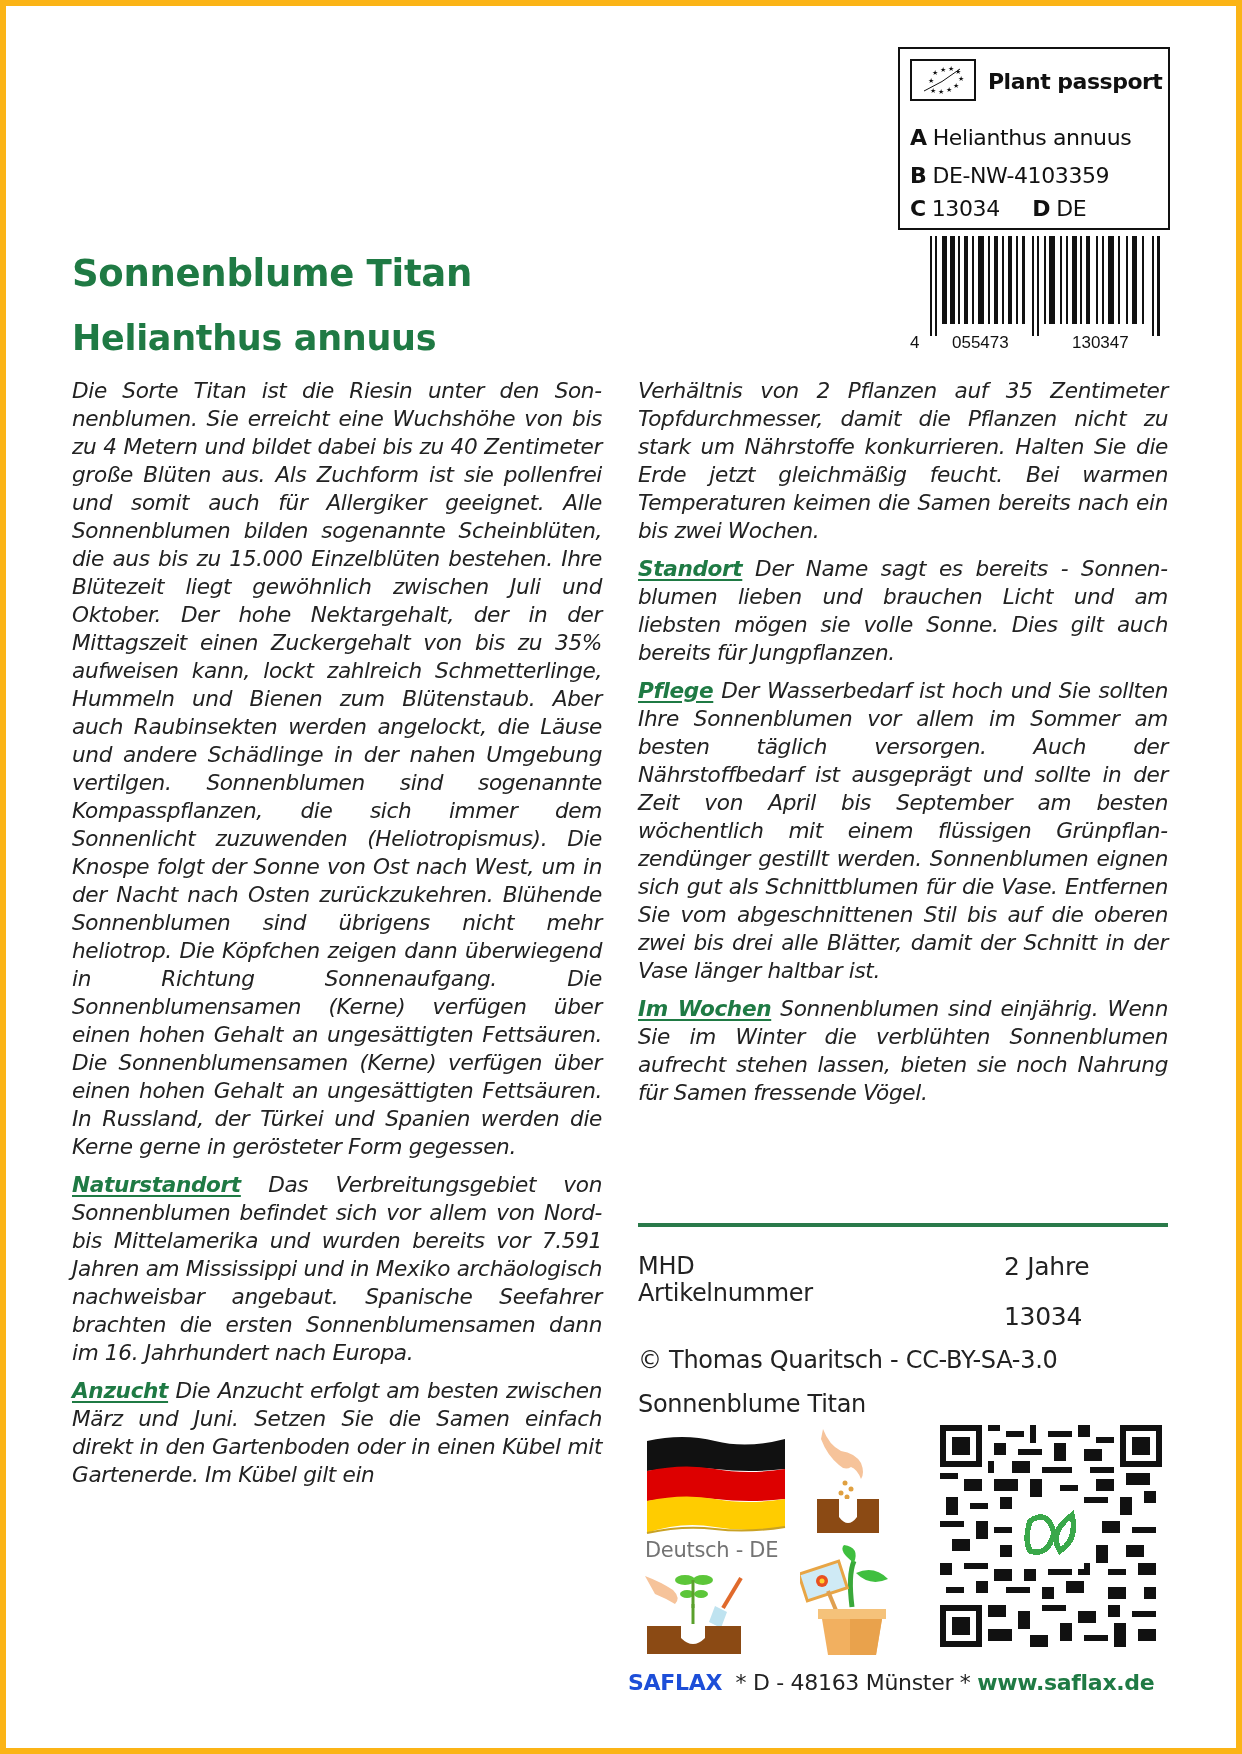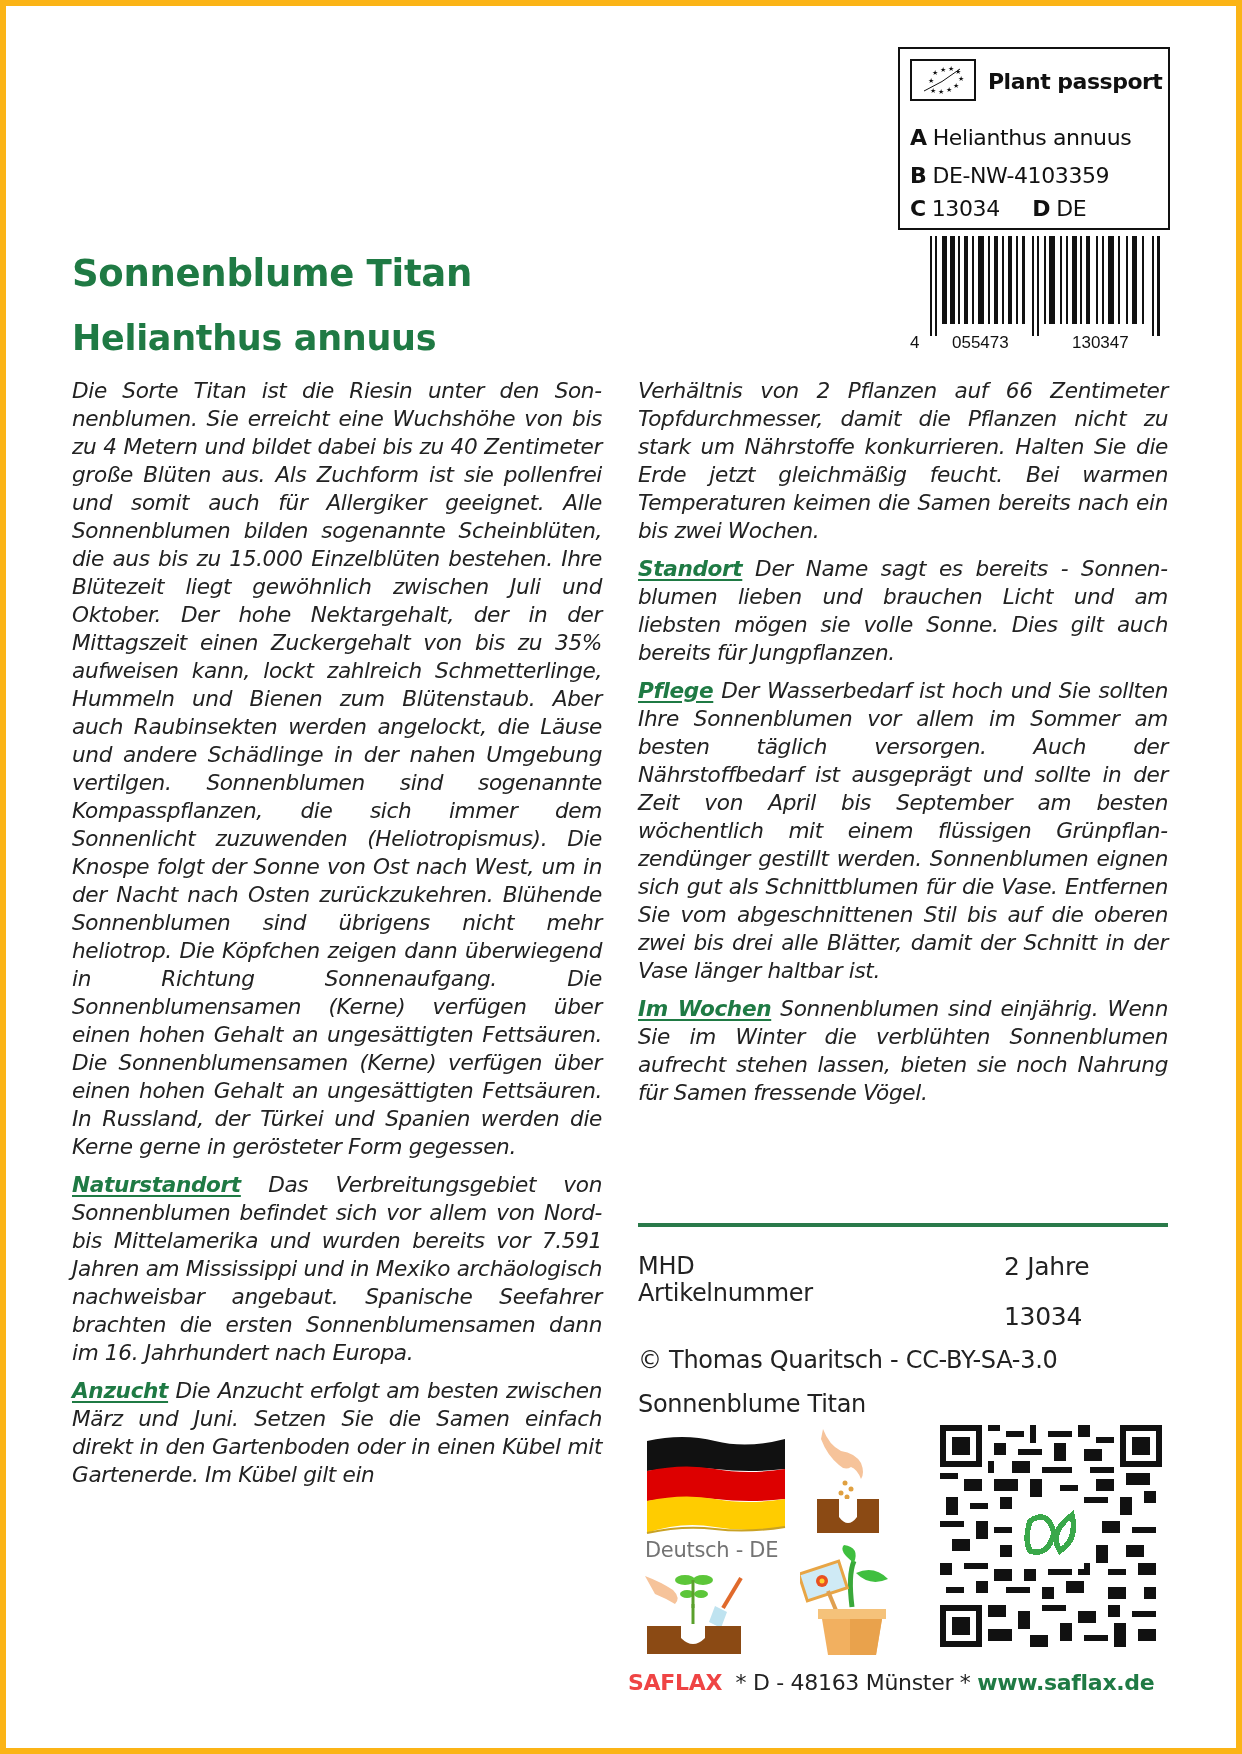--- a/index.html
+++ b/index.html
@@ -23,21 +23,21 @@
   .pp-title{position:absolute;left:88px;top:20px;font-size:22px;font-weight:bold;letter-spacing:-0.5px;}
   .pp-line{position:absolute;left:10px;font-size:22px;letter-spacing:-0.4px;}
   .pp-line b{margin-right:6px;}
   .barcode{position:absolute;left:920px;top:236px;width:250px;height:112px;}
   .bc-digits{position:absolute;font-family:"Liberation Sans",sans-serif;font-size:17px;top:333px;color:#111;}
   
   .rule{position:absolute;left:638px;top:1223px;width:530px;height:4px;background:#2a7a4a;}
   .info-row{position:absolute;left:638px;font-size:24px;color:#222;letter-spacing:-0.3px;}
   .info-val{position:absolute;left:1004px;font-size:25px;color:#222;letter-spacing:-0.3px;}
   .footer{position:absolute;left:628px;top:1670px;font-size:22px;white-space:nowrap;letter-spacing:-0.3px;}
-  .footer .brand{color:#ef4444;font-weight:bold;}
+  .footer .brand{color:#1d4ed8;font-weight:bold;}
   .footer .web{color:#1f7a44;font-weight:bold;}
   .flag{position:absolute;left:643px;top:1433px;width:146px;height:102px;}
   .lang{position:absolute;left:645px;top:1538px;font-size:21px;color:#737373;letter-spacing:-0.3px;}
   .icon-sow{position:absolute;left:815px;top:1425px;width:80px;height:110px;}
   .icon-plant{position:absolute;left:645px;top:1568px;width:110px;height:88px;}
   .icon-pot{position:absolute;left:800px;top:1545px;width:95px;height:112px;}
   .qr{position:absolute;left:940px;top:1425px;width:222px;height:222px;}
 </style>
 </head>
 <body>
@@ -120,21 +120,21 @@
 <h1 class="title">Sonnenblume Titan</h1>
 <h2 class="subtitle">Helianthus annuus</h2>
 
 <div class="col col-left">
   <p>Die Sorte Titan ist die Riesin unter den Son­nenblumen. Sie erreicht eine Wuchshöhe von bis zu 4 Metern und bildet dabei bis zu 40 Zentimeter große Blüten aus. Als Zuchform ist sie pollenfrei und somit auch für Allergiker geeignet. Alle Sonnenblumen bilden soge­nannte Scheinblüten, die aus bis zu 15.000 Einzelblüten bestehen. Ihre Blütezeit liegt gewöhnlich zwischen Juli und Oktober. Der hohe Nektargehalt, der in der Mittagszeit einen Zuckergehalt von bis zu 35% aufweisen kann, lockt zahlreich Schmetterlinge, Hum­meln und Bienen zum Blütenstaub. Aber auch Raubinsekten werden angelockt, die Läuse und andere Schädlinge in der nahen Umge­bung vertilgen. Sonnenblumen sind soge­nannte Kompasspflanzen, die sich immer dem Sonnenlicht zuzuwenden (Heliotropismus). Die Knospe folgt der Sonne von Ost nach West, um in der Nacht nach Osten zurückzu­kehren. Blühende Sonnenblumen sind übri­gens nicht mehr heliotrop. Die Köpfchen zeigen dann überwiegend in Richtung Son­nenaufgang. Die Sonnenblumensamen (Kerne) verfügen über einen hohen Gehalt an ungesättigten Fettsäuren. Die Sonnenblumen­samen (Kerne) verfügen über einen hohen Gehalt an ungesättigten Fettsäuren. In Russ­land, der Türkei und Spanien werden die Kerne gerne in gerösteter Form gegessen.</p>
   <p><span class="sec">Naturstandort</span><span> Das Verbreitungsgebiet von Sonnenblumen befindet sich vor allem von Nord- bis Mittelamerika und wurden bereits vor 7.591 Jahren am Mississippi und in Mexiko archäologisch nachweisbar angebaut. Spa­nische Seefahrer brachten die ersten Sonnen­blumensamen dann im 16. Jahrhundert nach Europa.</span></p>
   <p><span class="sec">Anzucht</span><span> Die Anzucht erfolgt am besten zwi­schen März und Juni. Setzen Sie die Samen einfach direkt in den Gartenboden oder in einen Kübel mit Gartenerde. Im Kübel gilt ein</span></p>
 </div>
 
 <div class="col col-right">
-  <p>Verhältnis von 2 Pflanzen auf 66 Zentimeter Topfdurchmesser, damit die Pflanzen nicht zu stark um Nährstoffe konkurrieren. Halten Sie die Erde jetzt gleichmäßig feucht. Bei warmen Temperaturen keimen die Samen bereits nach ein bis zwei Wochen.</p>
+  <p>Verhältnis von 2 Pflanzen auf 35 Zentimeter Topfdurchmesser, damit die Pflanzen nicht zu stark um Nährstoffe konkurrieren. Halten Sie die Erde jetzt gleichmäßig feucht. Bei warmen Temperaturen keimen die Samen bereits nach ein bis zwei Wochen.</p>
   <p><span class="sec">Standort</span><span> Der Name sagt es bereits - Sonnen­blumen lieben und brauchen Licht und am liebsten mögen sie volle Sonne. Dies gilt auch bereits für Jungpflanzen.</span></p>
   <p><span class="sec">Pflege</span><span> Der Wasserbedarf ist hoch und Sie sollten Ihre Sonnenblumen vor allem im Som­mer am besten täglich versorgen. Auch der Nährstoffbedarf ist ausgeprägt und sollte in der Zeit von April bis September am besten wöchentlich mit einem flüssigen Grünpflan­zendünger gestillt werden. Sonnenblumen eignen sich gut als Schnittblumen für die Vase. Entfernen Sie vom abgeschnittenen Stil bis auf die oberen zwei bis drei alle Blätter, damit der Schnitt in der Vase länger haltbar ist.</span></p>
   <p><span class="sec">Im Wochen</span><span> Sonnenblumen sind einjährig. Wenn Sie im Winter die verblühten Sonnen­blumen aufrecht stehen lassen, bieten sie noch Nahrung für Samen fressende Vögel.</span></p>
 </div>
 
 <div class="rule"></div>
 <div class="info-row" style="top:1252px;">MHD</div>
 <div class="info-val" style="top:1252px;">2 Jahre</div>
 <div class="info-row" style="top:1279px;">Artikelnummer</div>
 <div class="info-val" style="top:1302px;">13034</div>

